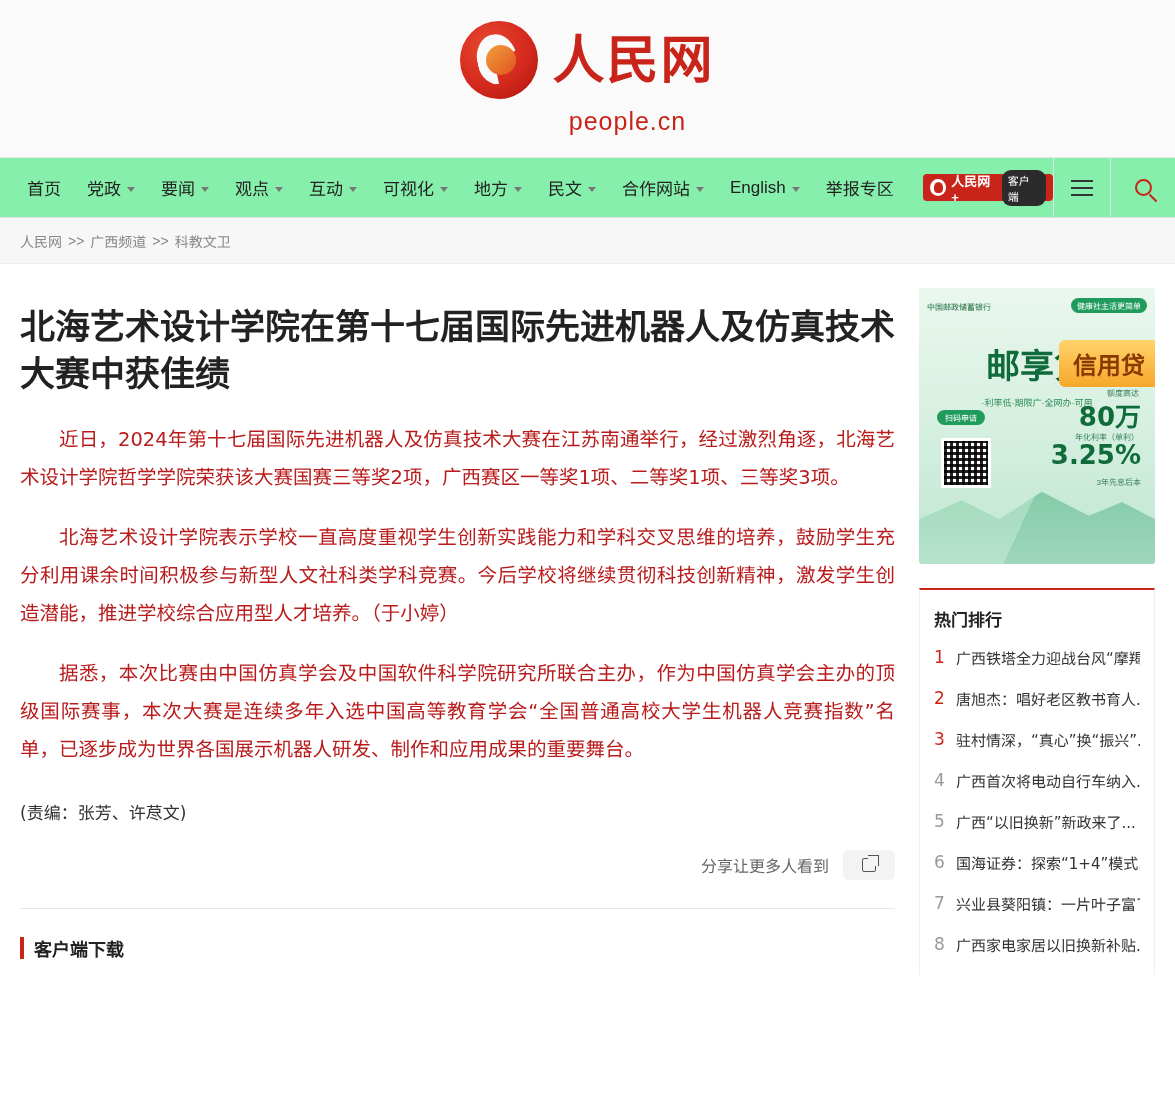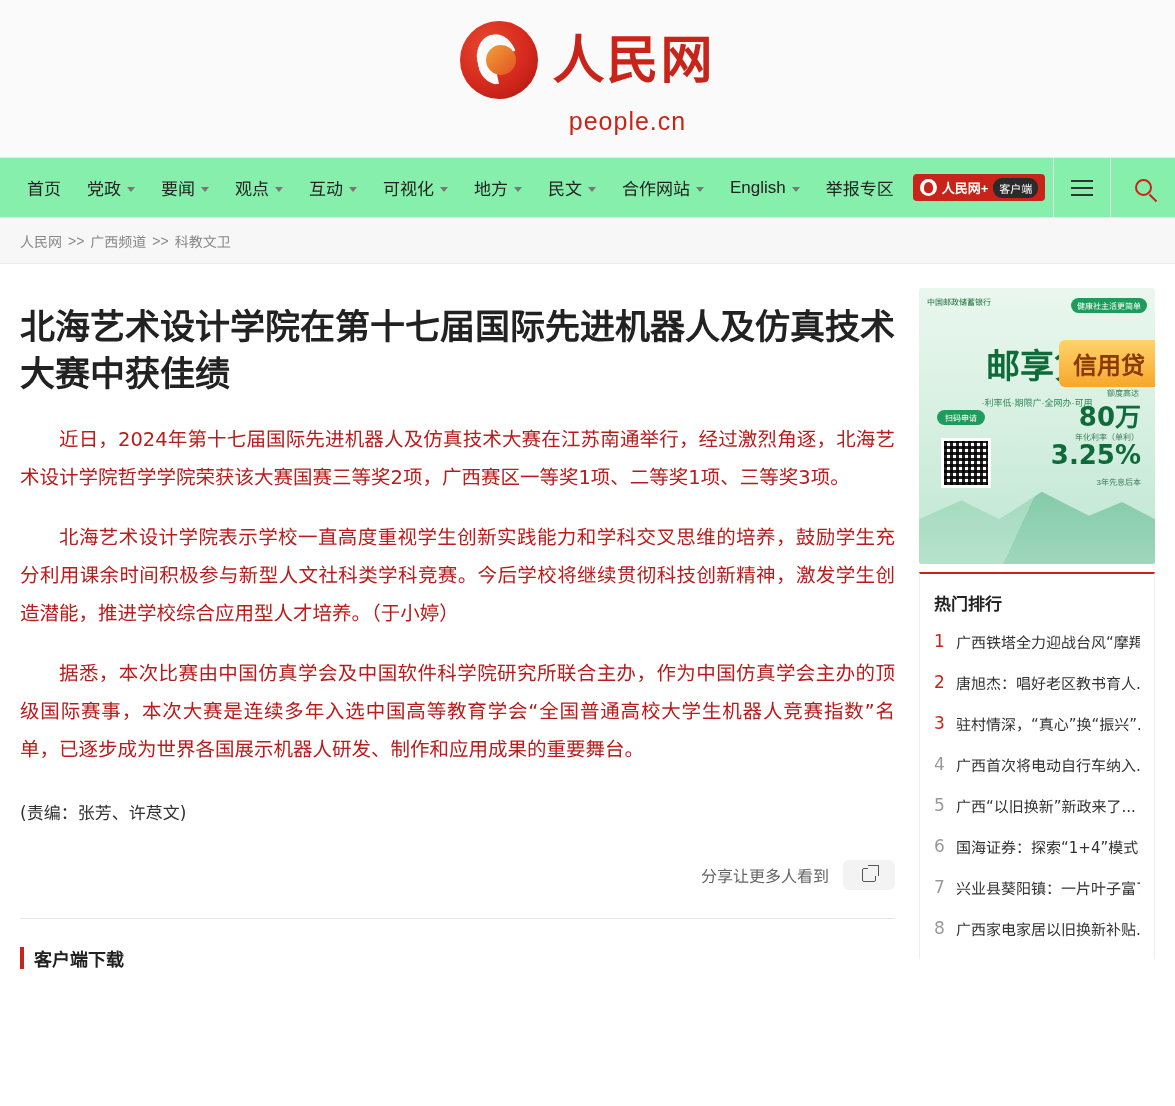--- a/index.html
+++ b/index.html
@@ -70,21 +70,21 @@
   .caret {
     display: inline-block; width: 0; height: 0;
     border-left: 4px solid transparent;
     border-right: 4px solid transparent;
     border-top: 5px solid #777;
     margin-left: 2px; position: relative; top: 2px;
   }
   .app-badge {
     display: flex; align-items: center; gap: 5px;
     background: #c9241a; border-radius: 4px;
-    padding: 4px 7px; margin-left: 6px; height: 27px;
+    padding: 4px 7px; margin-left: 16px; height: 27px;
   }
   .app-badge .dot {
     width: 17px; height: 17px; border-radius: 50%;
     background: #fff; position: relative;
   }
   .app-badge .dot::after{
     content:""; position:absolute; left:4px; top:3px;
     width:9px; height:11px; border-radius:50% 50% 40% 40%;
     background:#c9241a;
   }
@@ -150,21 +150,21 @@
     font-size: 19.5px; line-height: 1.95; color: #b91c1c;
     margin: 22px 0 0 0; text-align: justify; text-indent: 2em;
     font-family: "DejaVu Sans", sans-serif;
   }
   .editor {
     text-align: left; font-size: 17px; color: #333;
     margin-top: 30px; font-family: "DejaVu Sans", sans-serif;
   }
   .share-row {
     display: flex; align-items: center; justify-content: flex-end;
-    gap: 14px; margin-top: 36px; padding-bottom: 28px;
+    gap: 14px; margin-top: 26px; padding-bottom: 28px;
   }
   .share-text { font-size: 16px; color: #666; }
   .share-btn {
     width: 52px; height: 30px; background: #f3f3f3; border-radius: 6px;
     display: flex; align-items: center; justify-content: center; cursor: pointer;
   }
   .share-icon {
     width: 14px; height: 14px; border: 1.6px solid #555; border-radius: 2px;
     position: relative;
   }
@@ -184,21 +184,21 @@
     font-size: 18px; font-weight: bold; color: #222;
     font-family: Liberation Sans, sans-serif;
   }
 
   
   .ad {
     width: 236px; height: 276px; border-radius: 3px; overflow: hidden;
     position: relative;
     background: linear-gradient(180deg,#eaf7ee 0%,#d8f0e2 45%,#bfe6d2 100%);
   }
-  .ad-top { display: flex; align-items: flex-start; gap: 6px; padding: 10px 8px 0 8px; }
+  .ad-top { display: flex; align-items: flex-end; gap: 6px; padding: 10px 8px 0 8px; }
   .ad-bank { font-size: 8px; color: #1a6b3c; line-height: 1.2; }
   .ad-tag {
     margin-left: auto; background: #1f9c5c; color: #fff;
     font-size: 8px; padding: 2px 6px; border-radius: 8px;
   }
   .ad-title {
     margin-top: 26px; text-align: center;
     font-size: 34px; font-weight: bold; color: #0f6b3a;
     font-family: "DejaVu Sans", sans-serif;
   }
@@ -240,21 +240,21 @@
   }
   .ad-mountain {
     position: absolute; bottom: 0; left: 0; width: 100%; height: 86px;
     background:
       linear-gradient(180deg, rgba(255,255,255,0) 0%, rgba(255,255,255,.25) 100%),
       linear-gradient(115deg,#9fd9bb 0 45%, #7fc9a6 45% 100%);
     clip-path: polygon(0 48%, 18% 26%, 34% 48%, 52% 16%, 72% 44%, 86% 28%, 100% 48%, 100% 100%, 0 100%);
   }
 
   .rank-box {
-    margin-top: 8px; border-top: 2px solid #c9241a;
+    margin-top: 24px; border-top: 2px solid #c9241a;
     border-left: 1px solid #eee; border-right: 1px solid #eee;
     padding: 0 0 10px 0;
   }
   .rank-head {
     font-size: 17px; font-weight: bold; color: #222;
     padding: 16px 14px 6px 14px;
     font-family: "DejaVu Sans", sans-serif;
   }
   .rank-item {
     display: flex; align-items: flex-start; gap: 10px;

